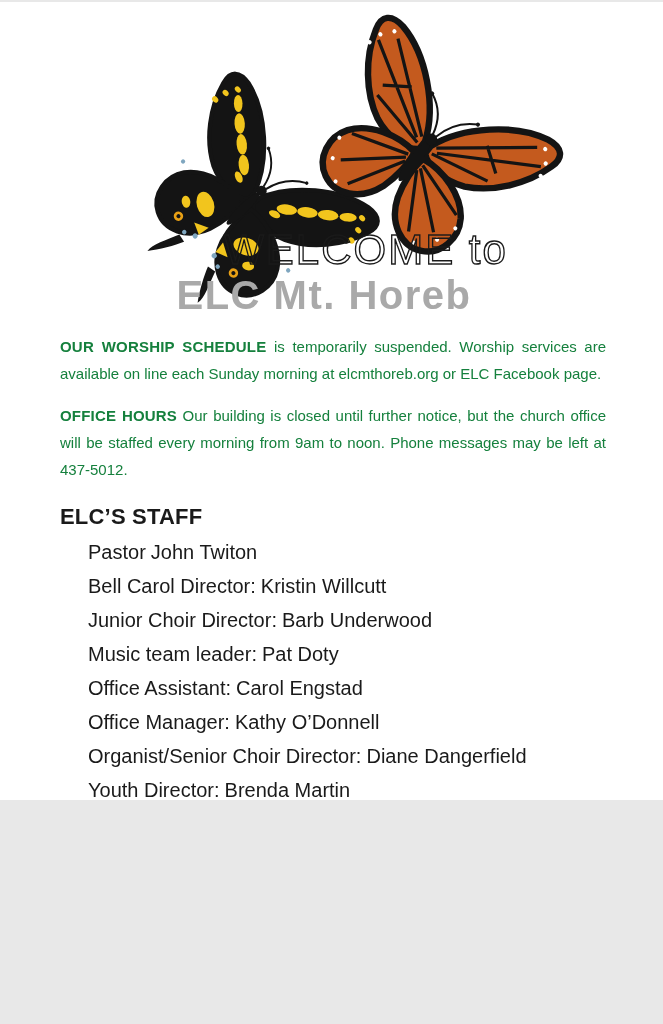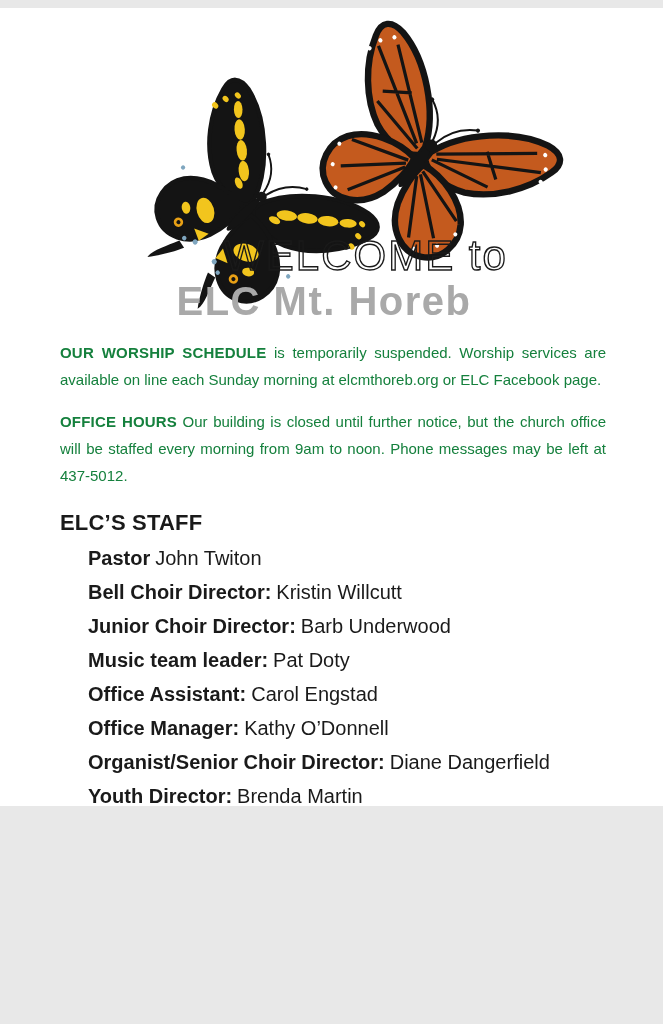--- a/index.html
+++ b/index.html
@@ -1,18 +1,18 @@
 <!DOCTYPE html>
 <html><head>
 <meta charset="utf-8">
 <style>
   html,body{margin:0;padding:0;background:#e8e8e8;}
   .page{
     position:relative;width:663px;height:798px;background:#ffffff;
-    margin:8px auto;overflow:hidden;
+    margin:2px auto;overflow:hidden;
     font-family:"Liberation Sans",sans-serif;color:#1a1a1a;
   }
   .art{position:absolute;top:0;left:0;}
   .welcome-text{
     font-family:"Liberation Sans",sans-serif;
     font-size:42px;letter-spacing:2px;
     fill:none;stroke:#1a1a1a;stroke-width:1.35px;
   }
   .church-name{
     position:absolute;top:271px;left:0;width:648px;text-align:center;
@@ -22,21 +22,21 @@
   .para{
     margin:0 0 15px 0;font-size:15px;line-height:27px;
     text-align:justify;color:#15803d;
   }
   .lead{font-weight:bold;letter-spacing:0.2px;}
   .staff-heading{
     margin:21px 0 7px 0;font-size:22px;font-weight:bold;letter-spacing:0.2px;
   }
   .staff-list{margin-left:28px;}
   .staff-row{margin:11px 0;font-size:20px;line-height:23px;}
-  .staff-role{font-weight:bold;margin-right:5px;}
+  .staff-role{font-weight:normal;margin-right:5px;}
   .footer{
     position:absolute;top:903px;left:0;width:663px;text-align:center;
     font-family:"Liberation Serif",serif;font-size:19px;color:#1a1a1a;
   }
 </style>
 </head>
 <body>
 
 <div class="page">
 
@@ -146,21 +146,21 @@
   <div class="content">
 
     <p class="para"><span class="lead">OUR WORSHIP SCHEDULE</span> <span>is temporarily suspended. Worship services are available on line each Sunday morning at elcmthoreb.org or ELC Facebook page.</span></p>
 
     <p class="para"><span class="lead">OFFICE HOURS</span> <span>Our building is closed until further notice, but the church office will be staffed every morning from 9am to noon. Phone messages may be left at 437-5012.</span></p>
 
     <div class="staff-heading">ELC’S STAFF</div>
 
     <div class="staff-list">
       <div class="staff-row"><span class="staff-role">Pastor</span><span>John Twiton</span></div>
-      <div class="staff-row"><span class="staff-role">Bell Choir Director:</span><span>Kristin Willcutt</span></div>
+      <div class="staff-row"><span class="staff-role">Bell Carol Director:</span><span>Kristin Willcutt</span></div>
       <div class="staff-row"><span class="staff-role">Junior Choir Director:</span><span>Barb Underwood</span></div>
       <div class="staff-row"><span class="staff-role">Music team leader:</span><span>Pat Doty</span></div>
       <div class="staff-row"><span class="staff-role">Office Assistant:</span><span>Carol Engstad</span></div>
       <div class="staff-row"><span class="staff-role">Office Manager:</span><span>Kathy O’Donnell</span></div>
       <div class="staff-row"><span class="staff-role">Organist/Senior Choir Director:</span><span>Diane Dangerfield</span></div>
       <div class="staff-row"><span class="staff-role">Youth Director:</span><span>Brenda Martin</span></div>
     </div>
   </div>
 
   <div class="footer">[1]</div>

